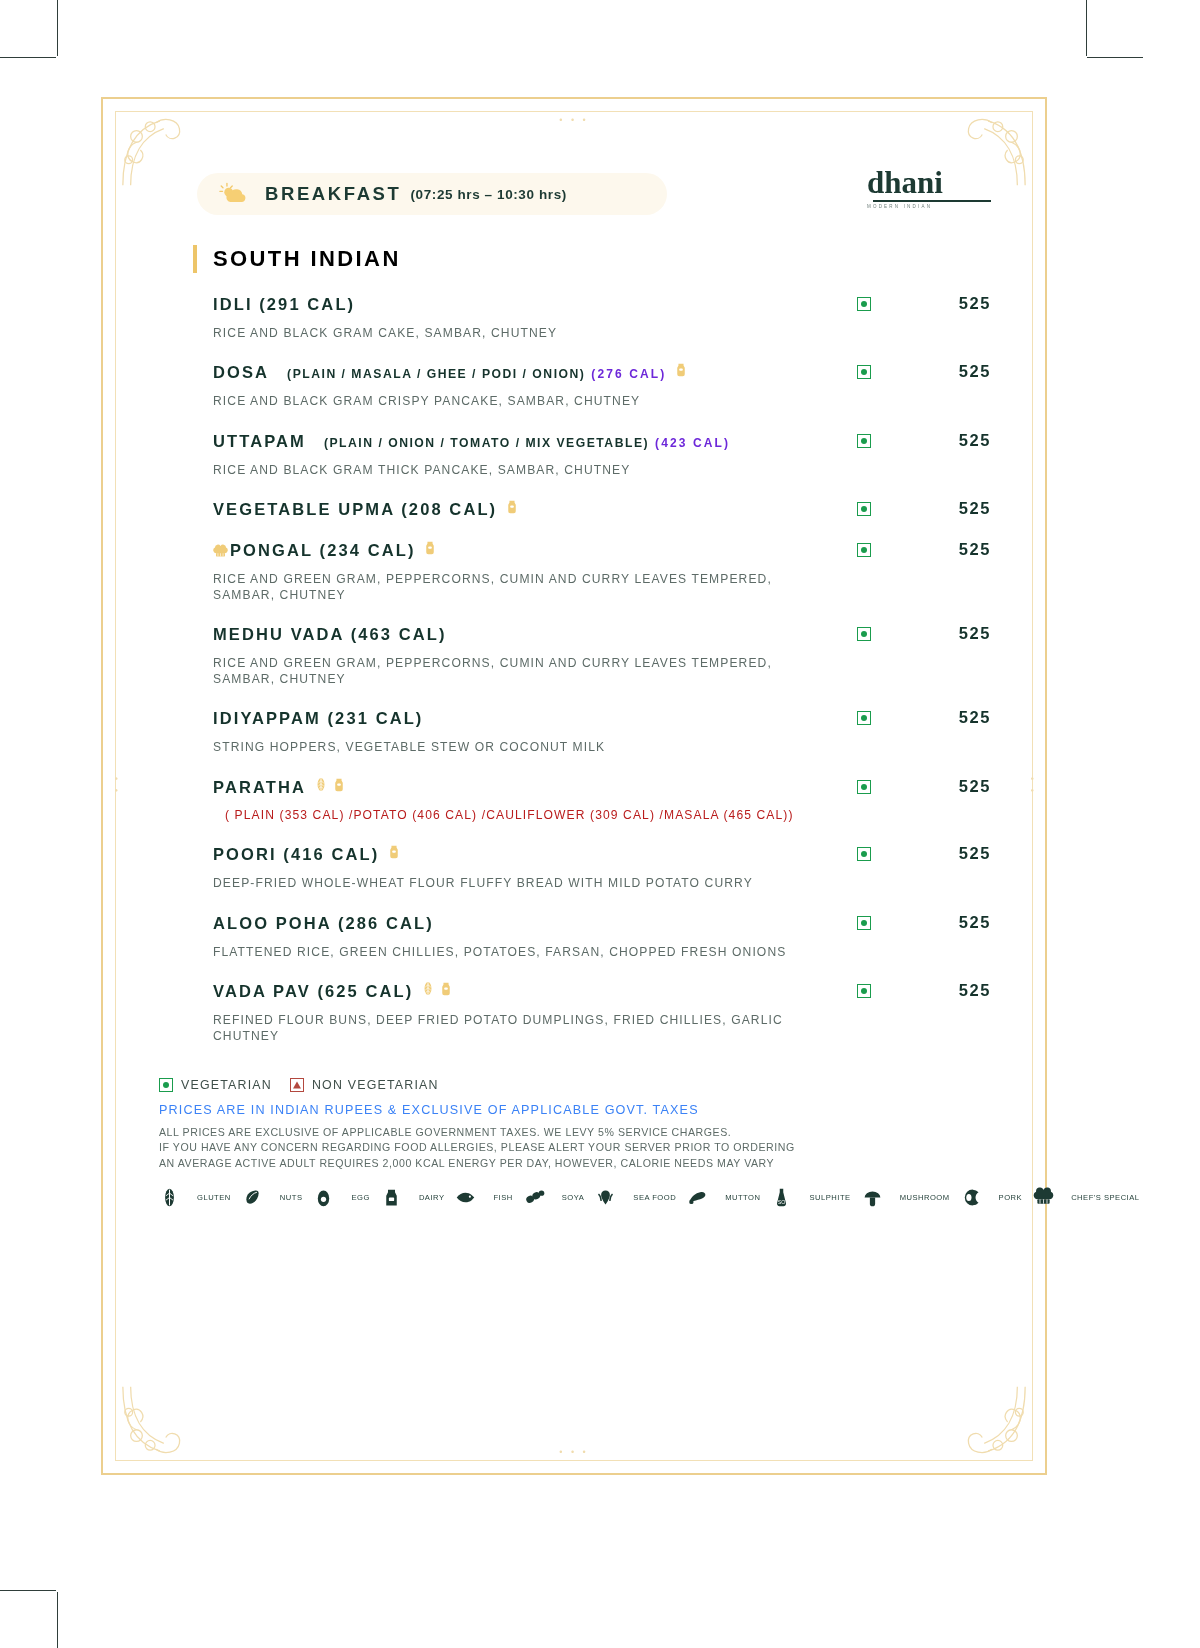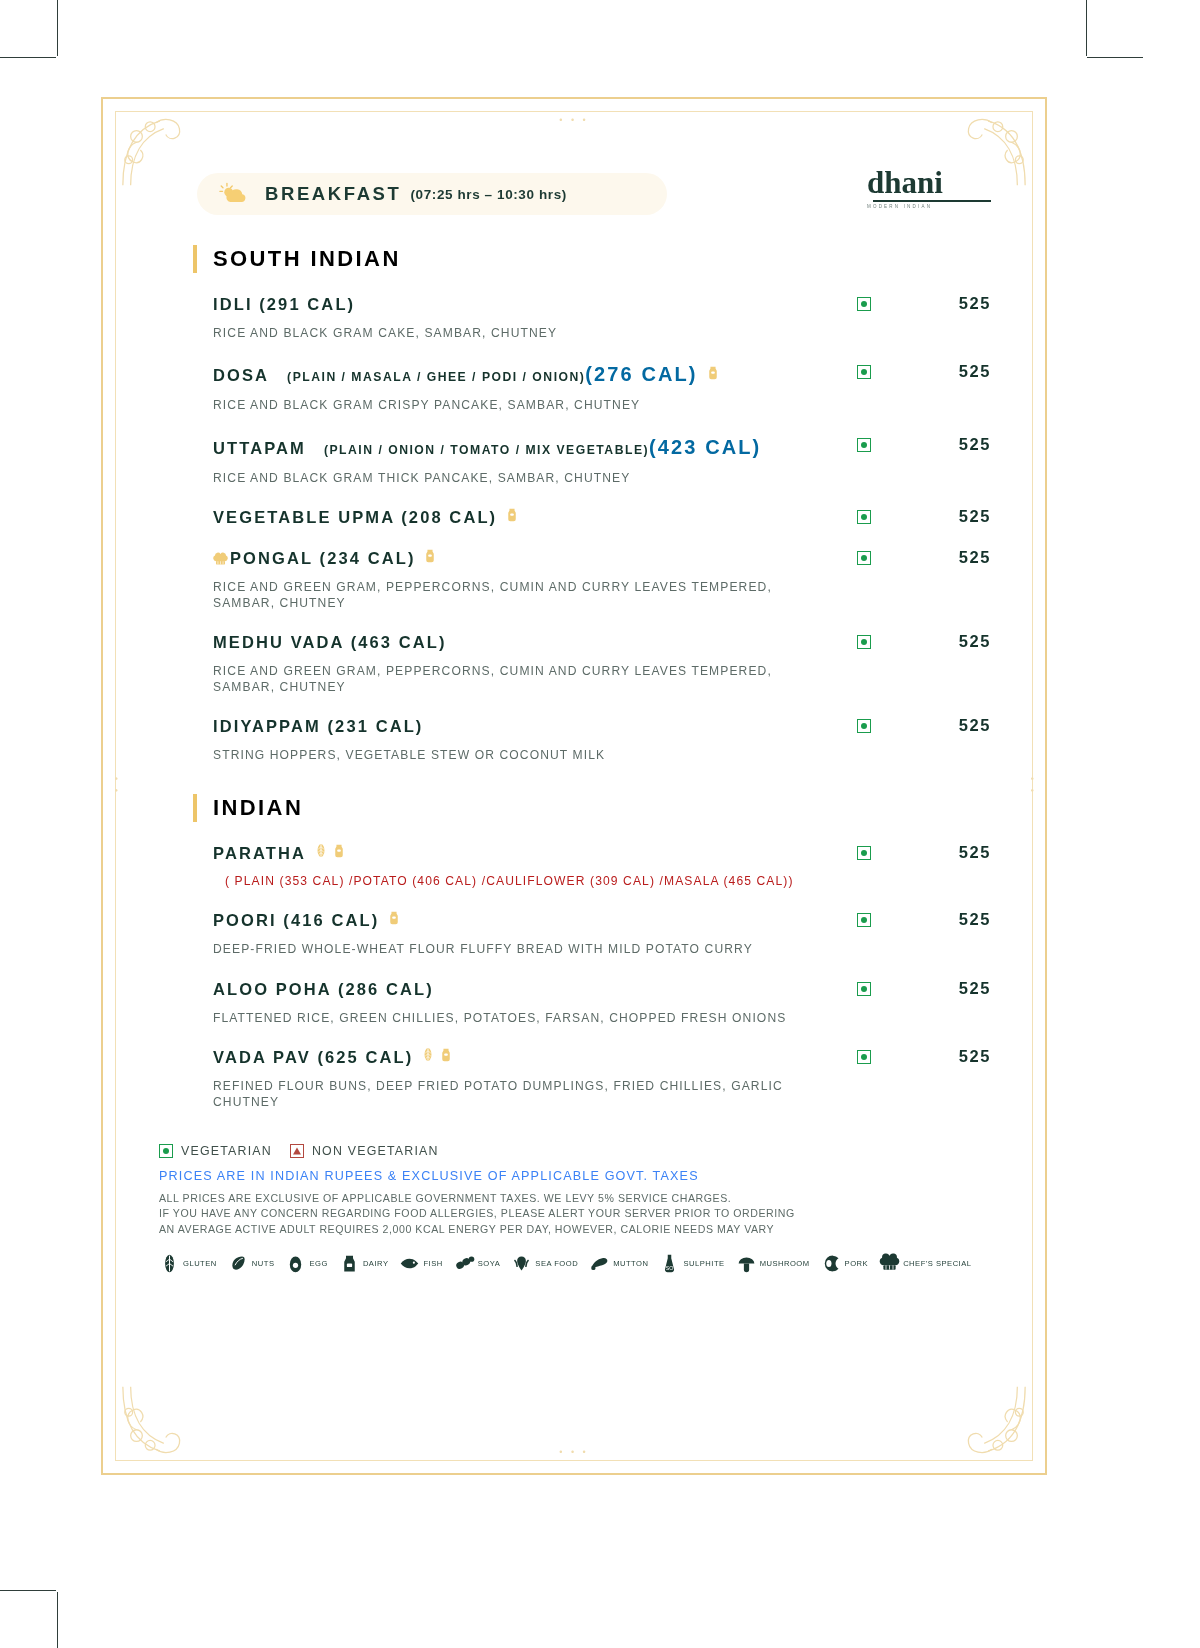--- a/index.html
+++ b/index.html
@@ -116,22 +116,22 @@
   .chef-icon { margin-right: 2px; position: relative; top: 2px; }
   .item-name {
     font-size: 16.5px; font-weight: 600; letter-spacing: 2.1px; color: #15332c;
     white-space: nowrap;
   }
   .item-variants {
     font-size: 12.2px; font-weight: 600; letter-spacing: 1.5px; color: #15332c;
     margin-left: 18px; white-space: nowrap;
   }
   .item-cal {
-    font-size: 20px; font-weight: 600; letter-spacing: 2.1px; color: #0369a1;
-    white-space: nowrap;
+    font-size: 12px; font-weight: 600; letter-spacing: 2.1px; color: #6d28d9;
+    margin-left: 6px; white-space: nowrap;
   }
   .badges { display: inline-flex; gap: 6px; margin-left: 9px; position: relative; top: -1px; }
   .item-desc {
     font-size: 12.1px; letter-spacing: 1.1px; color: #5d6b67;
     margin-top: 12px; line-height: 1.28;
     max-width: 620px;
   }
   .item-sub {
     font-size: 12.1px; letter-spacing: 1.1px; color: #b91c1c;
     margin-top: 11px; margin-left: 12px; line-height: 1.28;
@@ -172,21 +172,21 @@
   .note-fine {
     font-size: 10.6px; letter-spacing: 0.55px; color: #5d6b67;
     margin-top: 8px; line-height: 1.45;
   }
 
   .allergen-strip {
     display: flex; align-items: center; margin-top: 16px;
     gap: 3px; flex-wrap: nowrap;
   }
   .al {
-    display: flex; align-items: center; gap: 3px; margin-right: 8px;
+    display: flex; align-items: center; gap: 17px; margin-right: 8px;
   }
   .al-label {
     font-size: 7.6px; letter-spacing: 0.5px; color: #1d3a33; white-space: nowrap;
   }
 </style>
 </head>
 <body>
 
 <div class="crop v" style="left:57px;  top:0px;"></div>
 <div class="crop h" style="left:0px;   top:57px;"></div>
@@ -340,24 +340,20 @@
           </div>
           <div class="item">
             <div class="item-head">
               <span class="item-name">IDIYAPPAM (231 CAL)</span>
             </div>
             <span class="veg-mark"><span class="vsym"></span></span>
             <span class="price">525</span>
             <div class="item-desc">STRING HOPPERS, VEGETABLE STEW OR COCONUT MILK</div>
           </div>
         </div>
-        <div class="section">
-          <div class="section-bar"></div>
-          <div class="section-title">INDIAN</div>
-        </div>
         <div class="items">
           <div class="item">
             <div class="item-head">
               <span class="item-name">PARATHA</span>
               <span class="badges">
                 <svg viewBox="0 0 16 20" width="12" height="15">
                   <ellipse cx="8" cy="10" rx="4.6" ry="8.6" fill="#f0cc78"></ellipse>
                   <path d="M8 1.6 V18.4" stroke="#fff" stroke-width="1.1"></path>
                   <path d="M8 5 L4.4 8 M8 5 L11.6 8 M8 9 L4.4 12 M8 9 L11.6 12 M8 13 L4.8 15.4 M8 13 L11.2 15.4" stroke="#fff" stroke-width="0.9"></path>
                 </svg>

